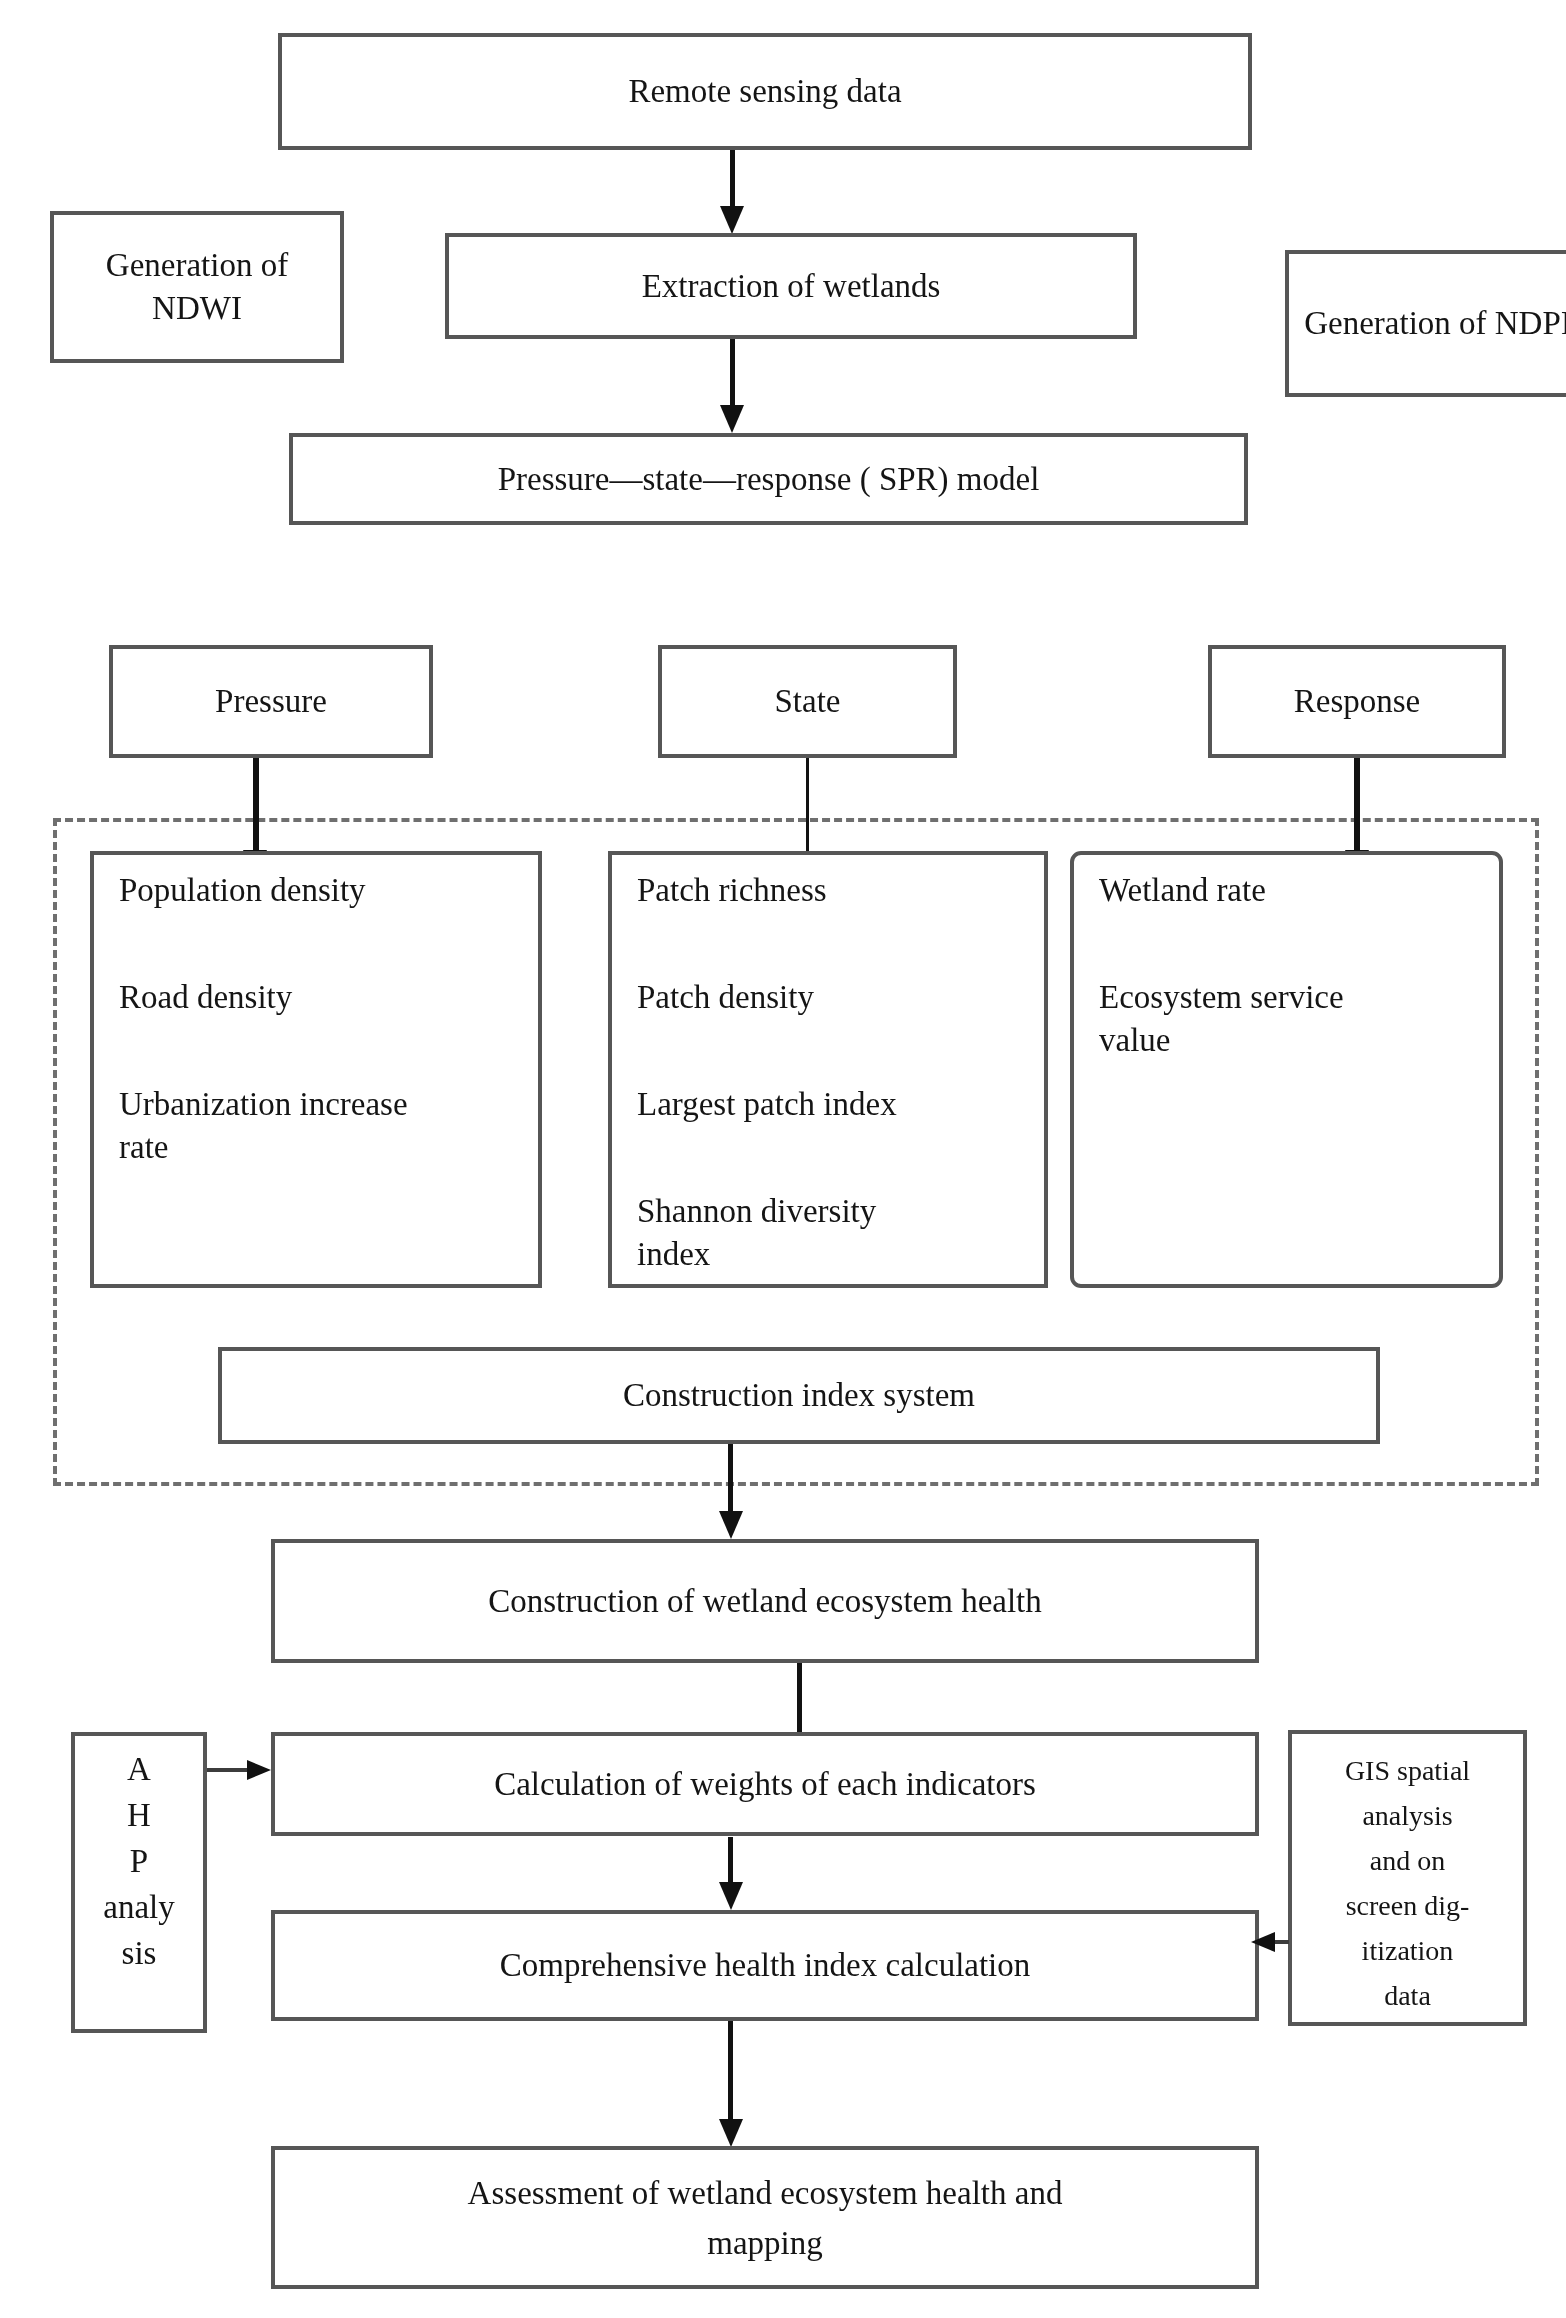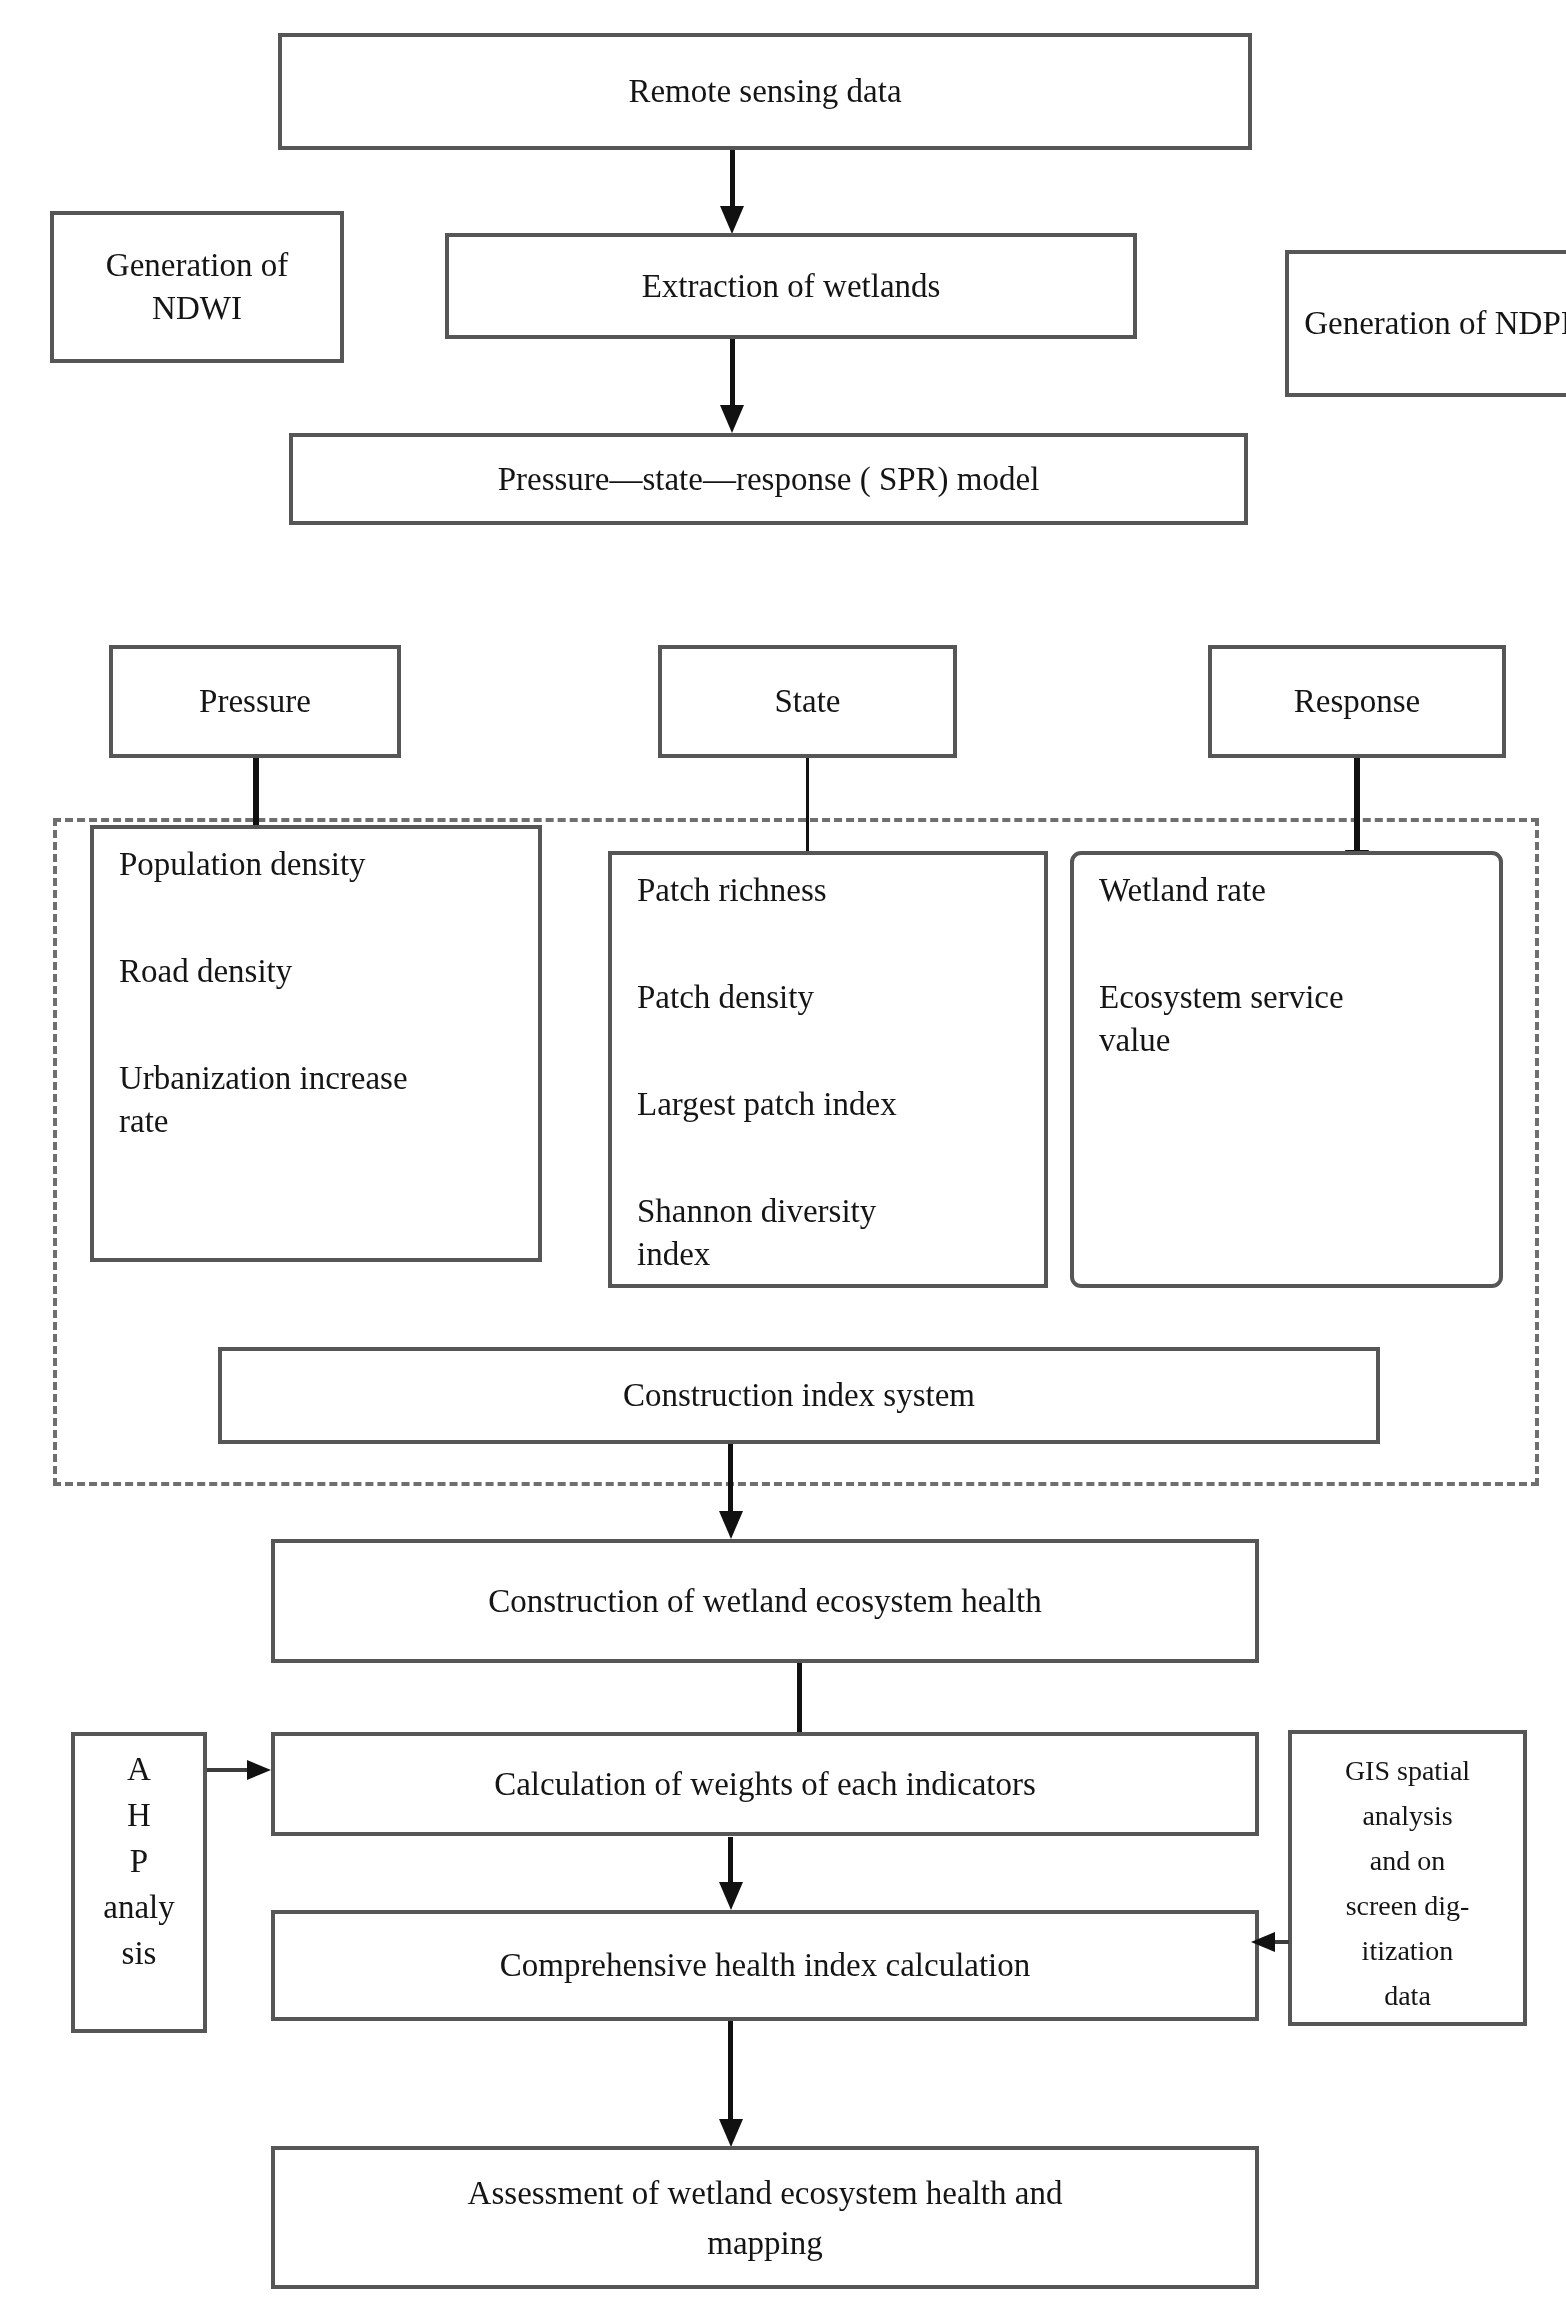--- a/index.html
+++ b/index.html
@@ -93,42 +93,42 @@
     <span>Generation of NDPI</span>
   </div>
 
   <div class="vline" style="left:730px;top:339px;width:4.9px;height:70px;"></div>
   <div class="head-down" style="left:720px;top:405px;"></div>
 
   <div class="node" style="left:289px;top:433px;width:959px;height:92px;">
     <span>Pressure—state—response ( SPR) model</span>
   </div>
 
-  <div class="node" style="left:109px;top:645px;width:292px;height:113px;">
+  <div class="node" style="left:109px;top:645px;width:324px;height:113px;">
     <span>Pressure</span>
   </div>
   <div class="node" style="left:658px;top:645px;width:299px;height:113px;">
     <span>State</span>
   </div>
   <div class="node" style="left:1208px;top:645px;width:298px;height:113px;">
     <span>Response</span>
   </div>
 
   <div class="dashed-region" style="left:53px;top:818px;width:1486px;height:668px;"></div>
 
   <div class="vline" style="left:253px;top:758px;width:5.6px;height:97px;"></div>
   <div class="head-down" style="left:243px;top:850px;"></div>
 
   <div class="vline" style="left:806px;top:758px;width:2.8px;height:139px;"></div>
   <div class="head-down small" style="left:800px;top:892px;"></div>
 
   <div class="vline" style="left:1354px;top:758px;width:5.6px;height:97px;"></div>
   <div class="head-down" style="left:1345px;top:850px;"></div>
 
-  <div class="node top-left" style="left:90px;top:825px;width:452px;height:437px;">
+  <div class="node top-left" style="left:90px;top:851px;width:452px;height:437px;">
     <div class="item">
       <div>Population density</div>
     </div>
     <div class="item">
       <div>Road density</div>
     </div>
     <div class="item">
       <div>Urbanization increase</div>
       <div>rate</div>
     </div>

